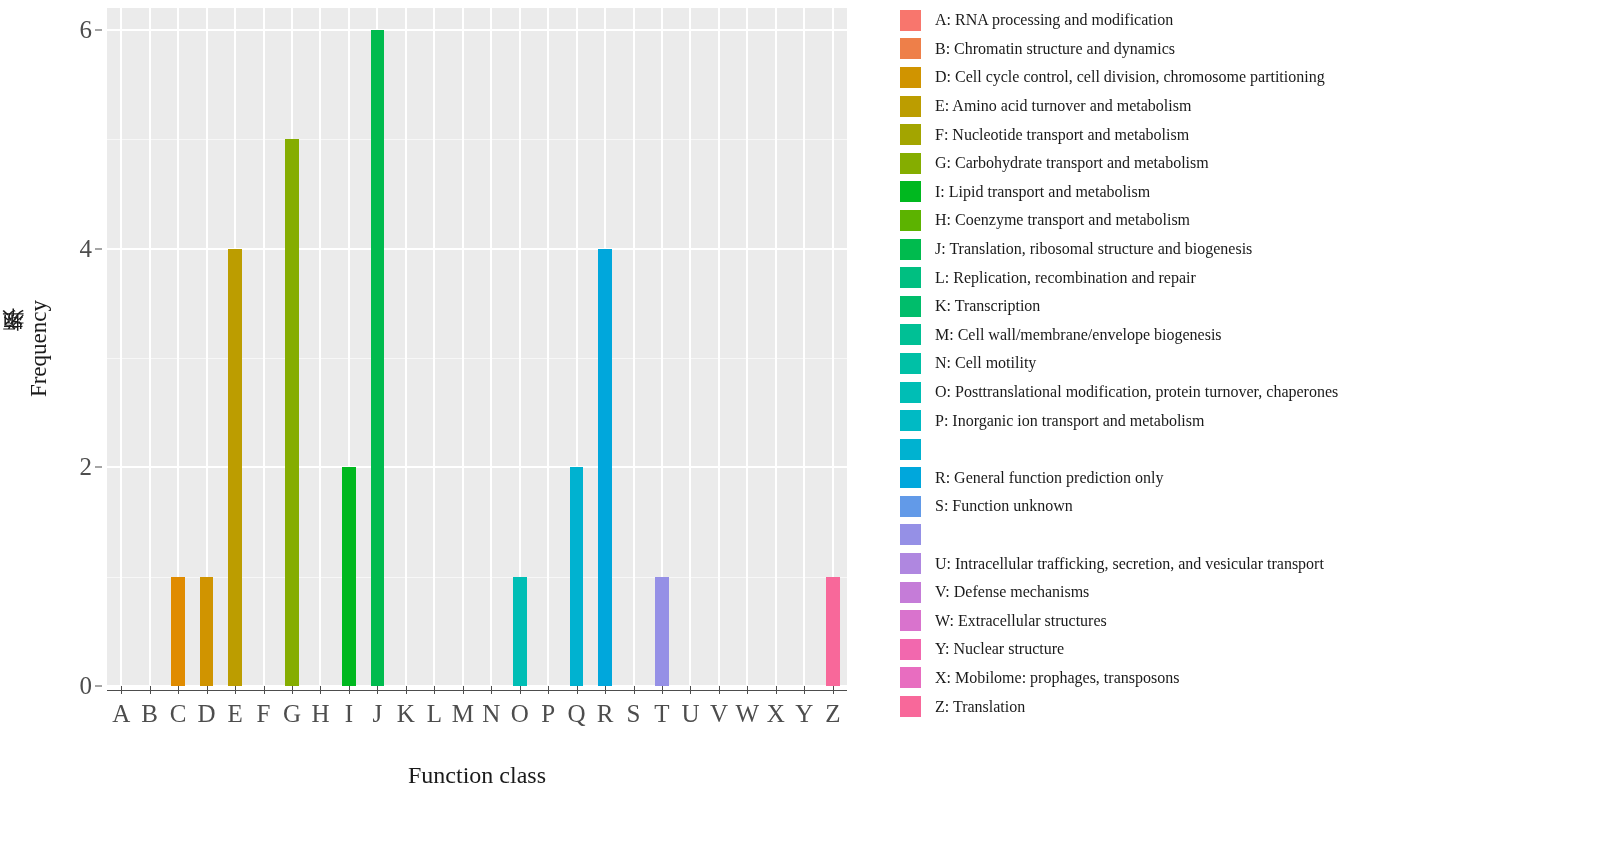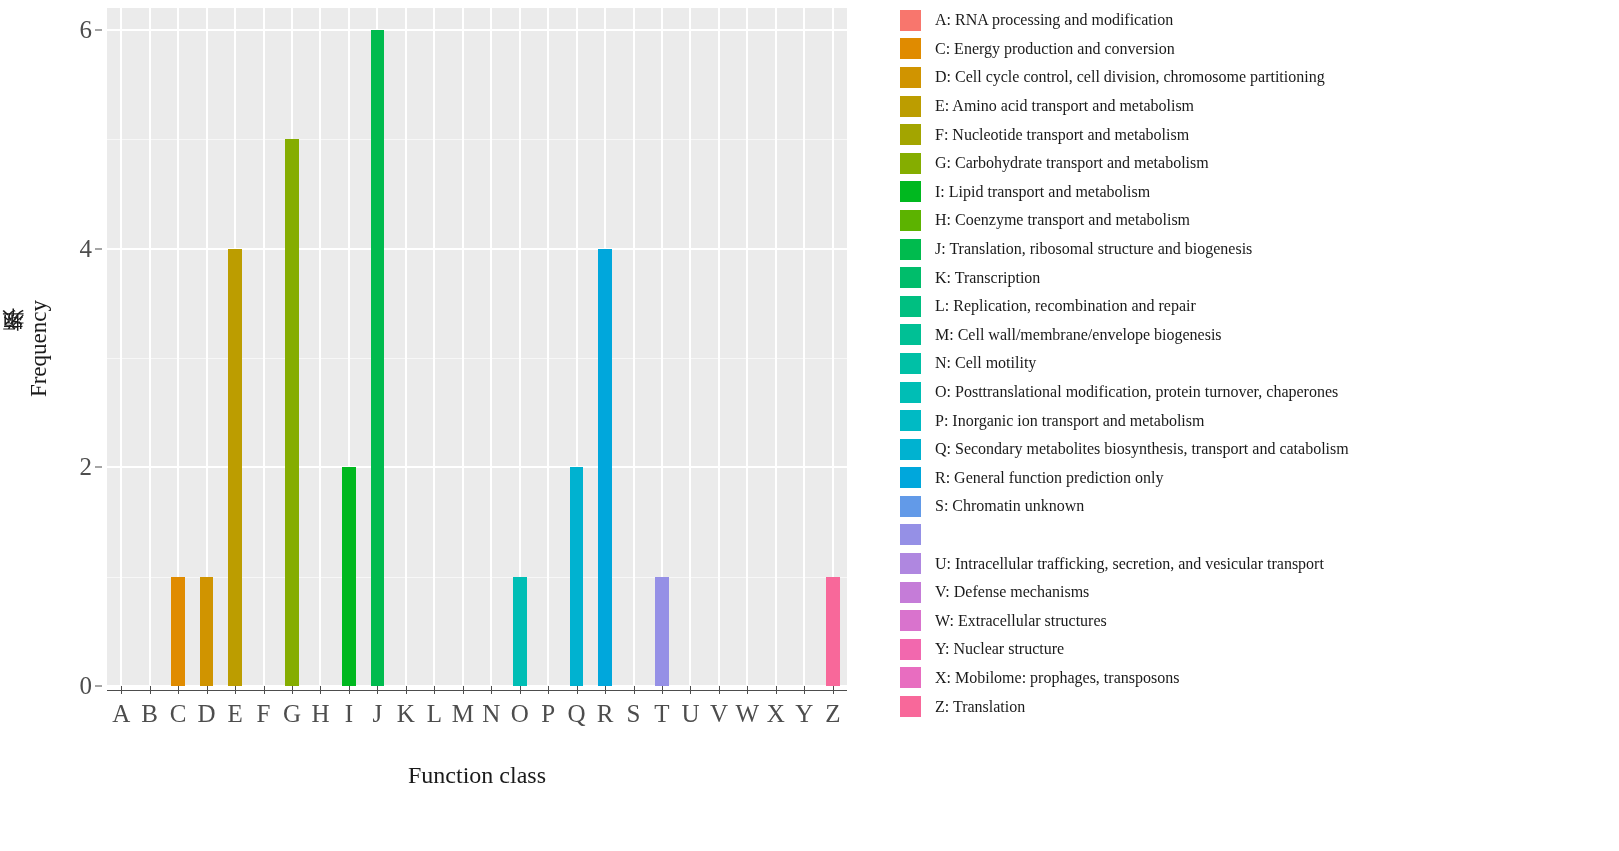--- a/index.html
+++ b/index.html
@@ -335,30 +335,30 @@
       <span class="en">Function class</span>
     </div>
   </div>
 
   <div class="legend" id="legend">
       <div class="legend-item">
         <span class="legend-swatch" style="background: rgb(248, 118, 109);"></span>
         <span class="legend-label">A: RNA processing and modification</span>
       </div>
       <div class="legend-item">
-        <span class="legend-swatch" style="background: rgb(224, 139, 0);"></span>
-        <span class="legend-label">C: Energy production and conversion</span>
+        <span class="legend-swatch" style="background: rgb(238, 127, 73);"></span>
+        <span class="legend-label">B: Chromatin structure and dynamics</span>
       </div>
       <div class="legend-item">
         <span class="legend-swatch" style="background: rgb(208, 148, 0);"></span>
         <span class="legend-label">D: Cell cycle control, cell division, chromosome partitioning</span>
       </div>
       <div class="legend-item">
         <span class="legend-swatch" style="background: rgb(188, 157, 0);"></span>
-        <span class="legend-label">E: Amino acid transport and metabolism</span>
+        <span class="legend-label">E: Amino acid turnover and metabolism</span>
       </div>
       <div class="legend-item">
         <span class="legend-swatch" style="background: rgb(163, 165, 0);"></span>
         <span class="legend-label">F: Nucleotide transport and metabolism</span>
       </div>
       <div class="legend-item">
         <span class="legend-swatch" style="background: rgb(133, 173, 0);"></span>
         <span class="legend-label">G: Carbohydrate transport and metabolism</span>
       </div>
       <div class="legend-item">
@@ -367,54 +367,53 @@
       </div>
       <div class="legend-item">
         <span class="legend-swatch" style="background: rgb(92, 179, 0);"></span>
         <span class="legend-label">H: Coenzyme transport and metabolism</span>
       </div>
       <div class="legend-item">
         <span class="legend-swatch" style="background: rgb(0, 187, 78);"></span>
         <span class="legend-label">J: Translation, ribosomal structure and biogenesis</span>
       </div>
       <div class="legend-item">
+        <span class="legend-swatch" style="background: rgb(0, 191, 129);"></span>
+        <span class="legend-label">L: Replication, recombination and repair</span>
+      </div>
+      <div class="legend-item">
         <span class="legend-swatch" style="background: rgb(0, 189, 107);"></span>
         <span class="legend-label">K: Transcription</span>
       </div>
       <div class="legend-item">
-        <span class="legend-swatch" style="background: rgb(0, 191, 129);"></span>
-        <span class="legend-label">L: Replication, recombination and repair</span>
-      </div>
-      <div class="legend-item">
         <span class="legend-swatch" style="background: rgb(0, 192, 149);"></span>
         <span class="legend-label">M: Cell wall/membrane/envelope biogenesis</span>
       </div>
       <div class="legend-item">
         <span class="legend-swatch" style="background: rgb(0, 192, 166);"></span>
         <span class="legend-label">N: Cell motility</span>
       </div>
       <div class="legend-item">
         <span class="legend-swatch" style="background: rgb(0, 190, 181);"></span>
         <span class="legend-label">O: Posttranslational modification, protein turnover, chaperones</span>
       </div>
       <div class="legend-item">
         <span class="legend-swatch" style="background: rgb(0, 186, 196);"></span>
         <span class="legend-label">P: Inorganic ion transport and metabolism</span>
       </div>
       <div class="legend-item">
         <span class="legend-swatch" style="background: rgb(0, 178, 208);"></span>
-        <span class="legend-label">Q: Secondary metabolites biosynthesis, transport and catabolism</span>
       </div>
       <div class="legend-item">
         <span class="legend-swatch" style="background: rgb(0, 167, 220);"></span>
         <span class="legend-label">R: General function prediction only</span>
       </div>
       <div class="legend-item">
         <span class="legend-swatch" style="background: rgb(98, 154, 232);"></span>
-        <span class="legend-label">S: Chromatin unknown</span>
+        <span class="legend-label">S: Function unknown</span>
       </div>
       <div class="legend-item">
         <span class="legend-swatch" style="background: rgb(149, 144, 230);"></span>
       </div>
       <div class="legend-item">
         <span class="legend-swatch" style="background: rgb(175, 135, 224);"></span>
         <span class="legend-label">U: Intracellular trafficking, secretion, and vesicular transport</span>
       </div>
       <div class="legend-item">
         <span class="legend-swatch" style="background: rgb(197, 124, 216);"></span>

